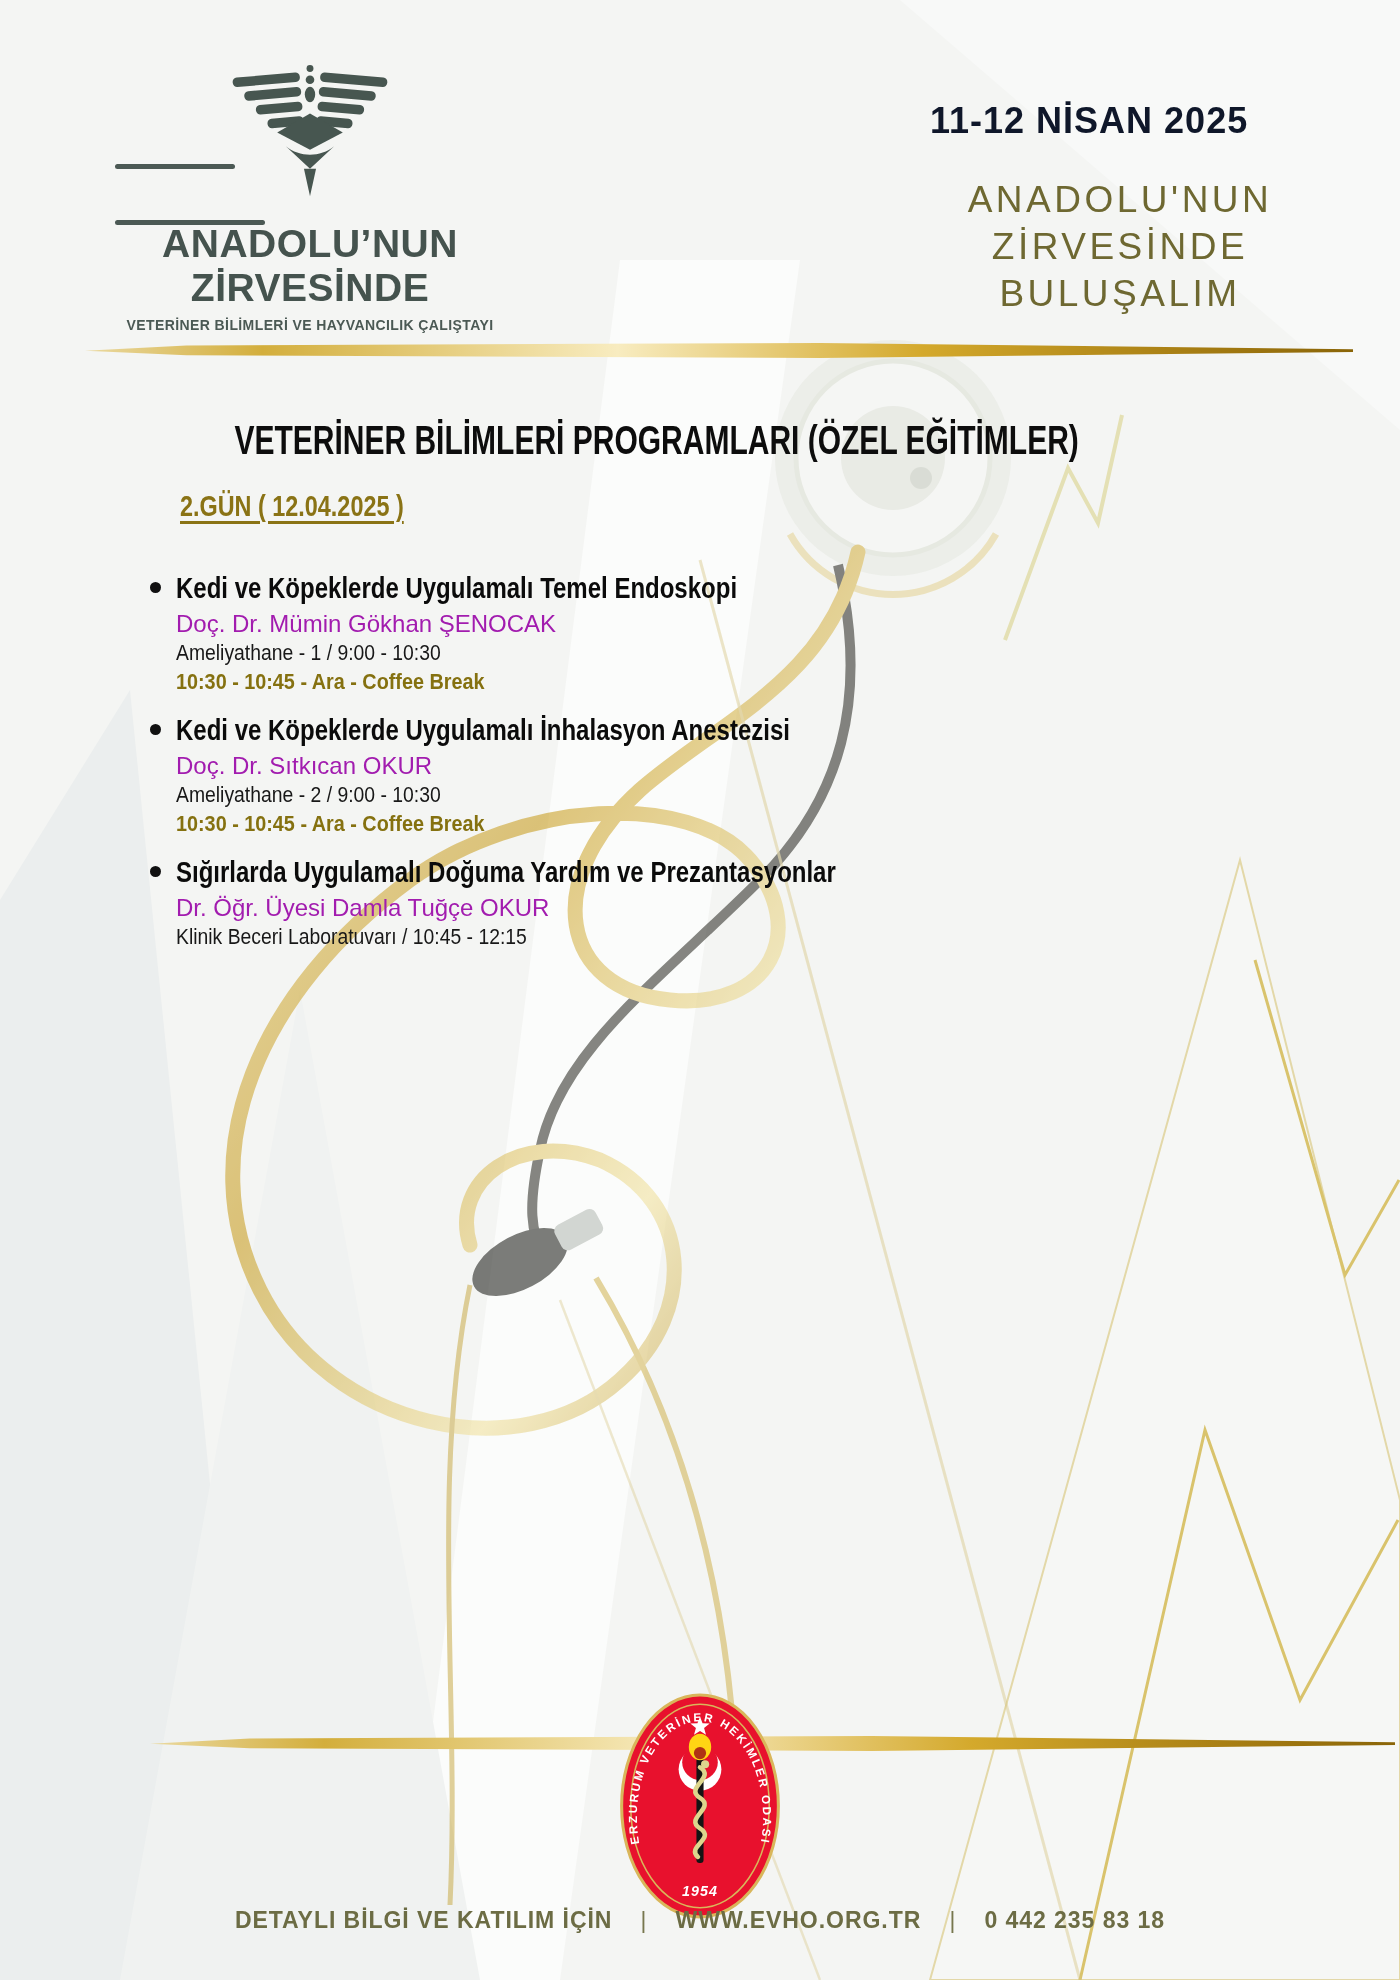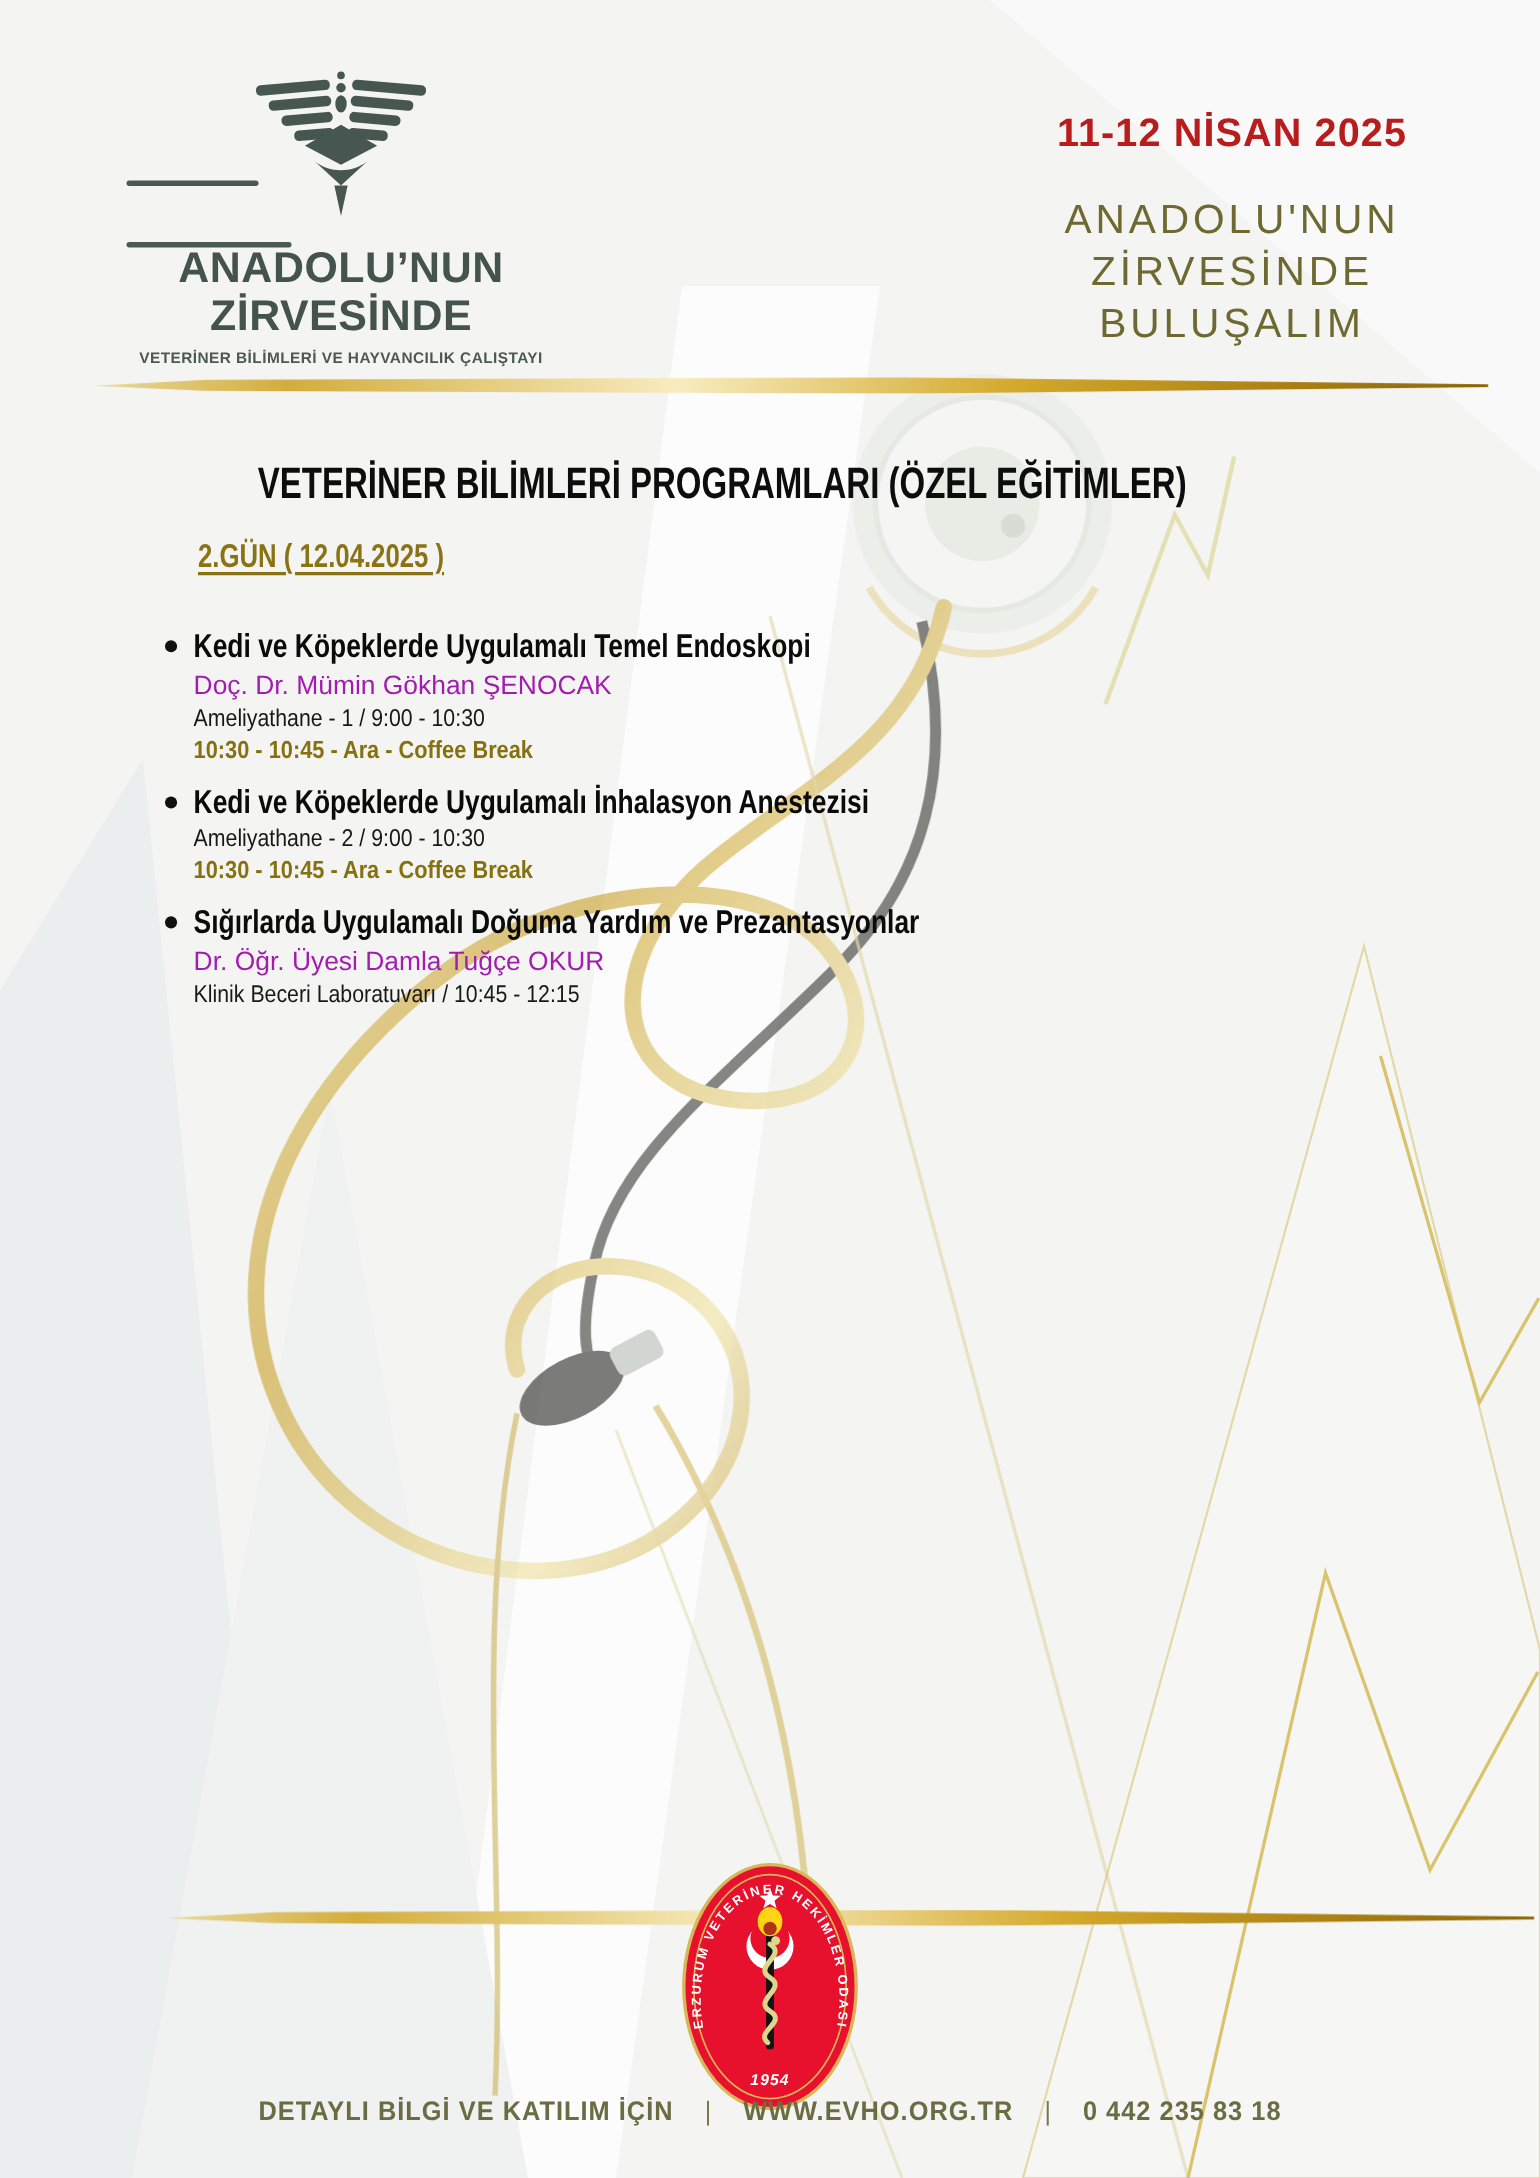--- a/index.html
+++ b/index.html
@@ -14,22 +14,22 @@
   
   .logo-block { position:absolute; left:95px; top:50px; width:430px; text-align:center; color:#475650; }
   .eagle { display:block; margin:0 auto; width:190px; height:158px; }
   .logo-line { position:absolute; height:5px; background:#4b5954; border-radius:3px; }
   .logo-line.l1 { left:20px; top:114px; width:120px; }
   .logo-line.l2 { left:20px; top:170px; width:150px; }
   .logo-title { margin-top:14px; font-weight:bold; font-size:39px; letter-spacing:0.5px; color:#45534e; }
   .logo-subtitle { margin-top:7px; font-weight:bold; font-size:14px; letter-spacing:0.4px; color:#4b5954; }
 
   .date-badge {
-    position:absolute; left:930px; top:100px; width:380px; text-align:center;
-    font-weight:bold; font-size:36px; letter-spacing:1px; color:#b91c1c;
+    position:absolute; left:930px; top:100px; width:380px; text-align:left;
+    font-weight:bold; font-size:36px; letter-spacing:1px; color:#0f172a;
   }
   .slogan {
     position:absolute; left:930px; top:176px; width:380px; text-align:center;
     font-size:37px; line-height:47px; letter-spacing:3.5px; color:#6e6831;
   }
 
   
   .divider {
     position:absolute; height:15px;
     background:linear-gradient(90deg,#ead9a0 0%,#d3ae3c 14%,#f8ecc0 42%,#d4a92c 66%,#a57c12 88%,#8a6508 100%);
@@ -173,20 +173,21 @@
           <div class="session-title">Kedi ve Köpeklerde Uygulamalı Temel Endoskopi</div>
           <div class="session-speaker">Doç. Dr. Mümin Gökhan ŞENOCAK</div>
           <div class="session-location">Ameliyathane - 1 / 9:00 - 10:30</div>
           <div class="session-break">10:30 - 10:45 - Ara - Coffee Break</div>
         </div>
       </li>
       <li class="session">
         <span class="bullet"></span>
         <div class="session-body">
           <div class="session-title">Kedi ve Köpeklerde Uygulamalı İnhalasyon Anestezisi</div>
+          <div class="session-speaker">Doç. Dr. Sıtkıcan OKUR</div>
           <div class="session-location">Ameliyathane - 2 / 9:00 - 10:30</div>
           <div class="session-break">10:30 - 10:45 - Ara - Coffee Break</div>
         </div>
       </li>
       <li class="session">
         <span class="bullet"></span>
         <div class="session-body">
           <div class="session-title">Sığırlarda Uygulamalı Doğuma Yardım ve Prezantasyonlar</div>
           <div class="session-speaker">Dr. Öğr. Üyesi Damla Tuğçe OKUR</div>
           <div class="session-location">Klinik Beceri Laboratuvarı / 10:45 - 12:15</div>

